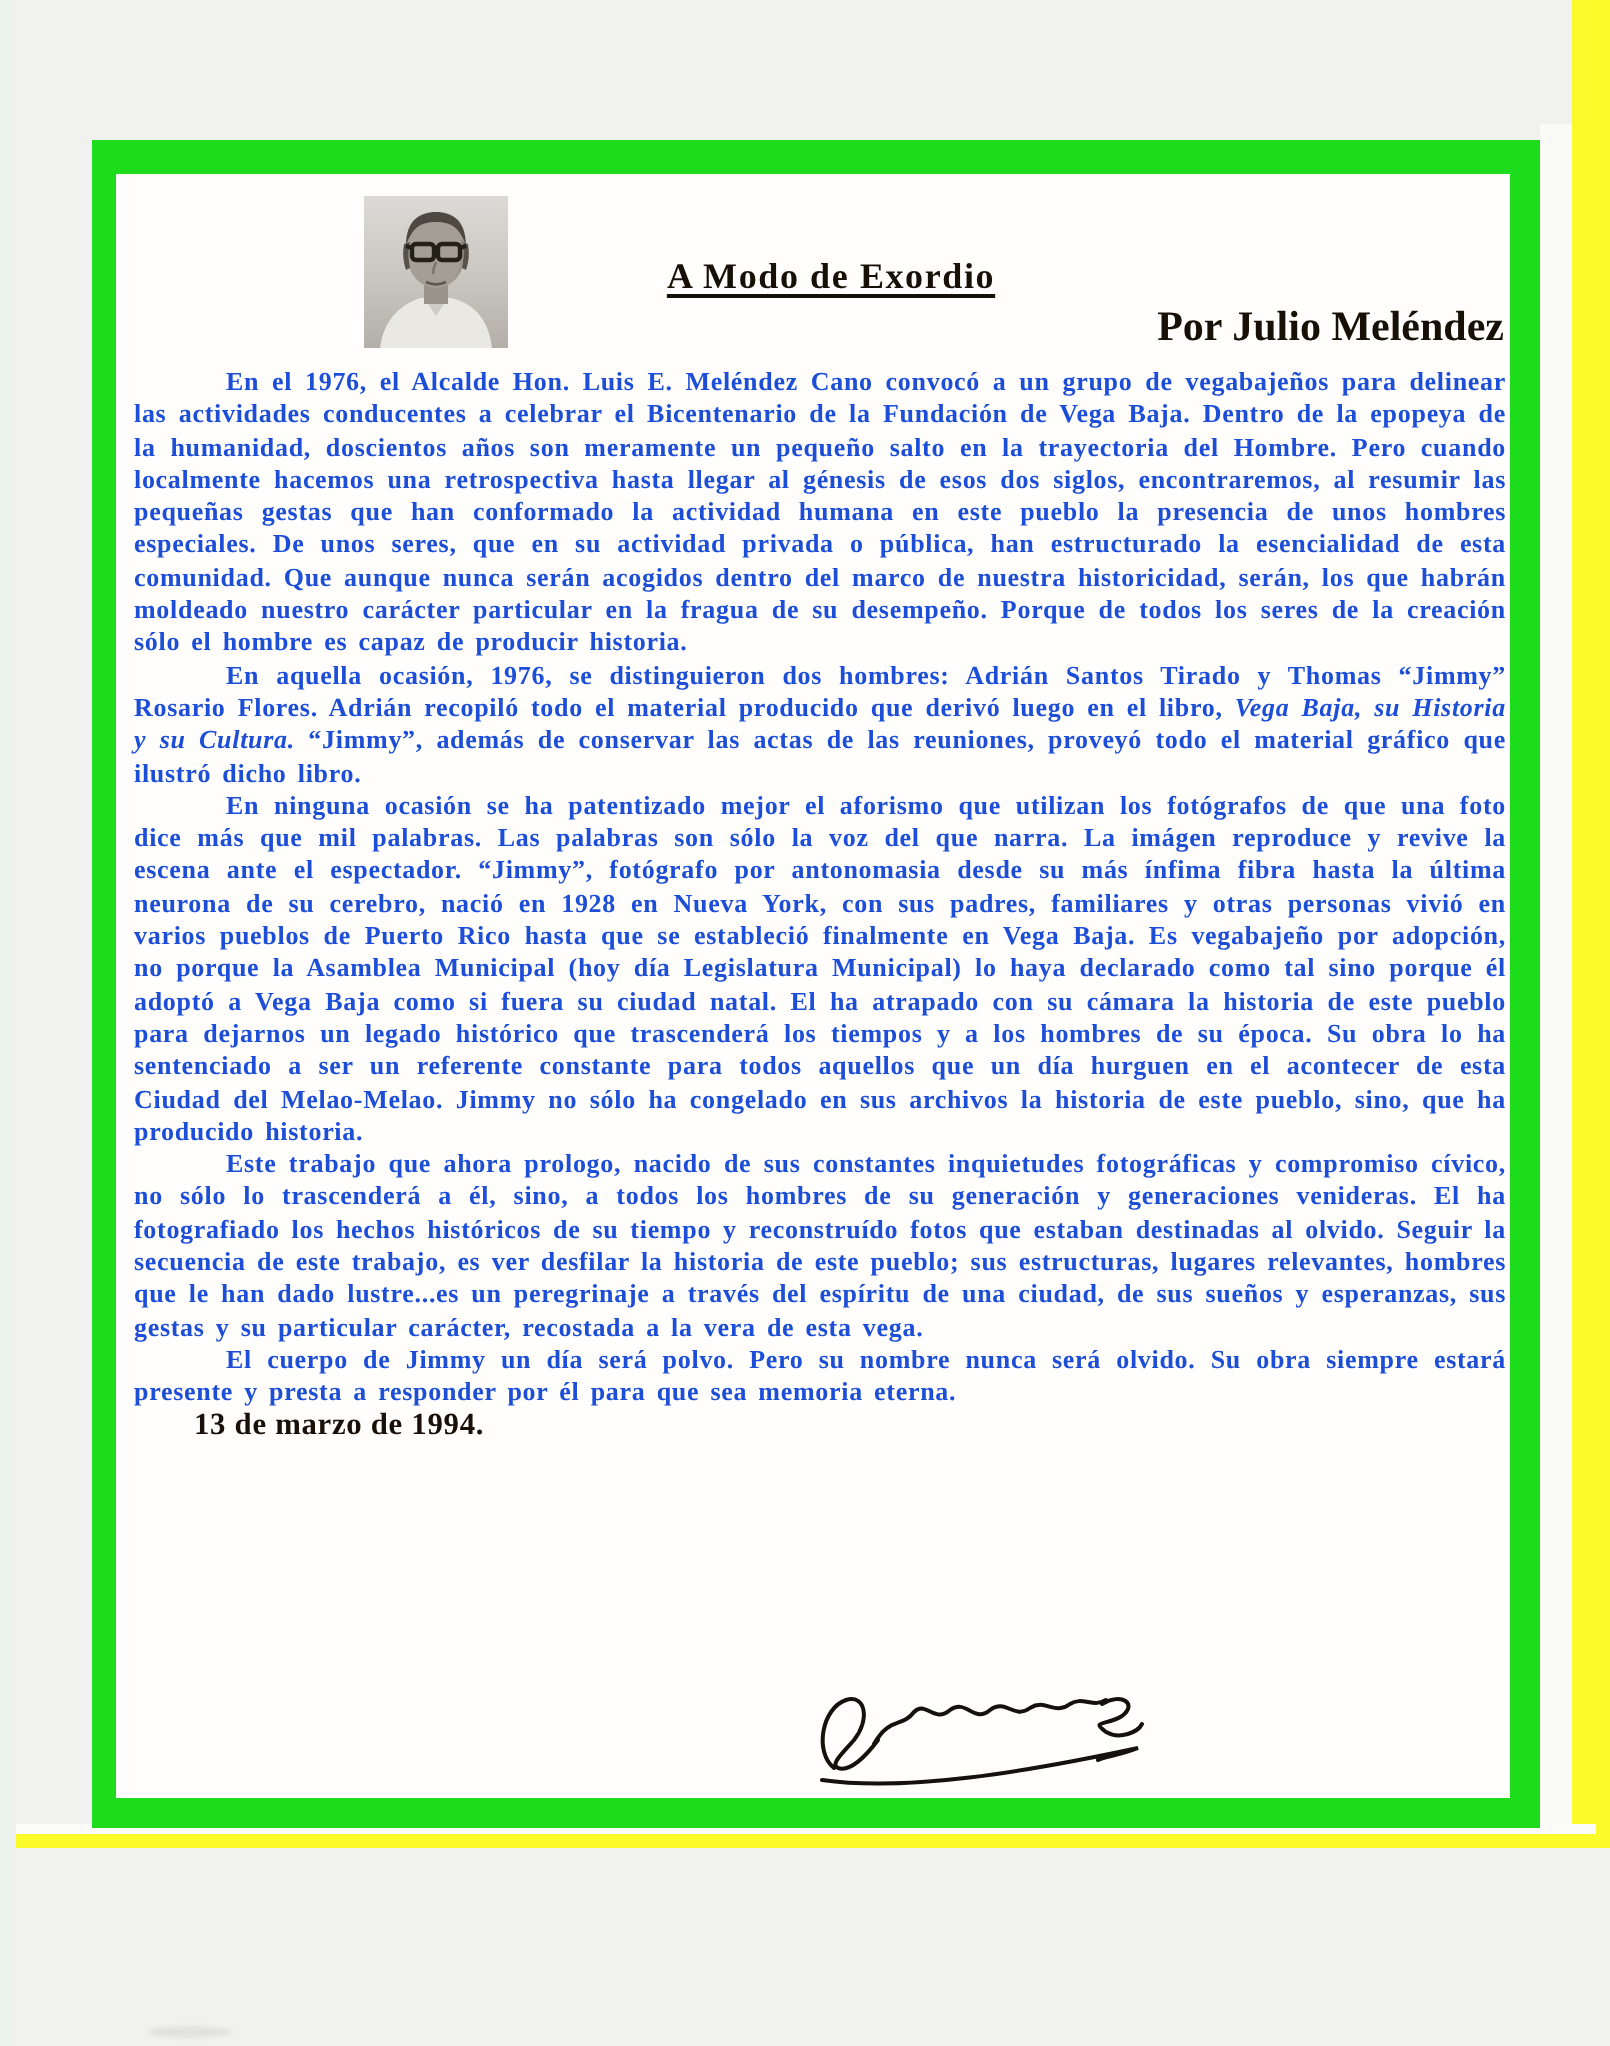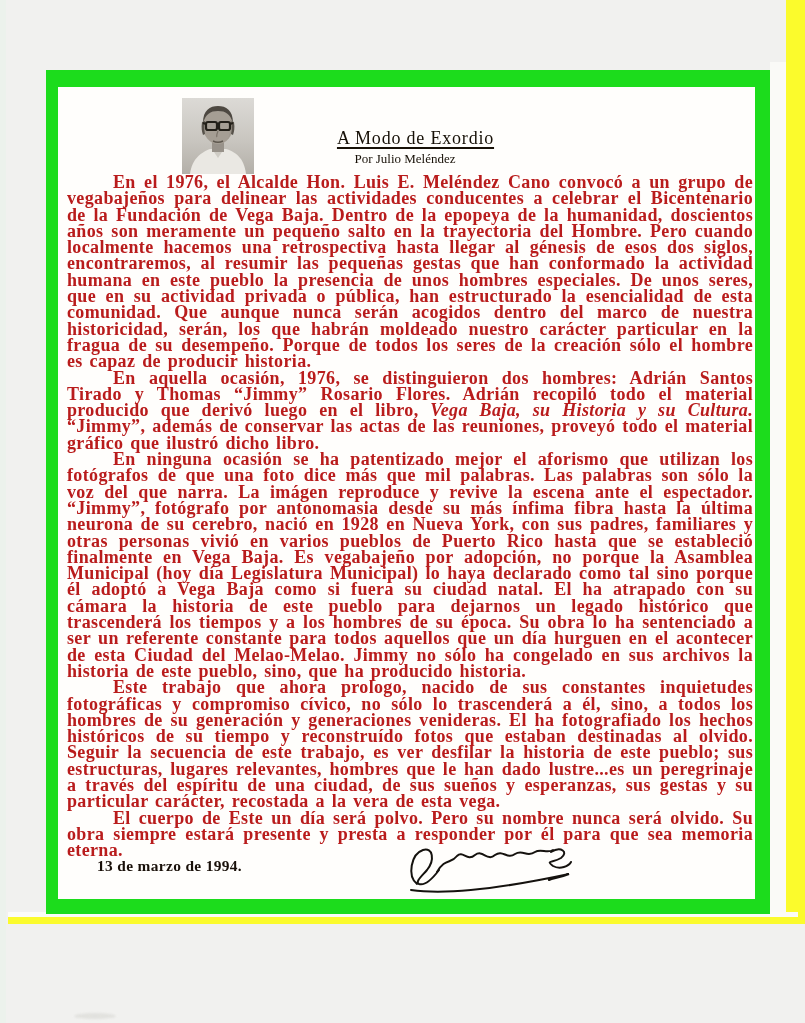--- a/index.html
+++ b/index.html
@@ -37,37 +37,37 @@
     position:absolute; left:12px; top:17px; right:15px; bottom:15px;
     background:#fffefc; overflow:hidden;
   }
   .photo {
     position:absolute; left:124px; top:11px; width:72px; height:76px;
     line-height:0;
   }
   .doc-title {
     margin:41px 0 2px 0; padding-left:18px;
     text-align:center;
-    font-size:18px; font-weight:normal; letter-spacing:.8px;
+    font-size:18px; font-weight:bold; letter-spacing:.8px;
     color:#171007;
     text-decoration:underline;
     text-decoration-thickness:2px;
     text-underline-offset:3px;
   }
   .byline {
-    text-align:center; padding-right:3px; margin:0 0 7px 0;
-    font-size:13px; font-weight:normal; color:#171007;
+    text-align:right; padding-right:3px; margin:0 0 7px 0;
+    font-size:21px; font-weight:bold; color:#171007;
   }
   .content {
     position:absolute; left:9px; right:2px; top:0;
   }
   .body-par {
     margin:0;
-    font-size:18px; line-height:16.3px; font-weight:bold;
-    color:#b91c1c;
+    font-size:13px; line-height:16.3px; font-weight:bold;
+    color:#1d4ed8;
     text-align:justify;
     letter-spacing:.35px; word-spacing:2px;
     text-indent:46px;
   }
   .body-par em { }
   .date-line {
     margin:0; text-indent:30px;
     font-size:15.4px; line-height:16.3px; font-weight:bold;
     color:#191009; letter-spacing:.35px;
   }
@@ -127,21 +127,21 @@
 
     <div class="content" style="position:static;">
       <p class="body-par" style="margin-left:9px;margin-right:2px;">En el 1976, el Alcalde Hon. Luis E. Meléndez Cano convocó a un grupo de vegabajeños para delinear las actividades conducentes a celebrar el Bicentenario de la Fundación de Vega Baja. Dentro de la epopeya de la humanidad, doscientos años son meramente un pequeño salto en la trayectoria del Hombre. Pero cuando localmente hacemos una retrospectiva hasta llegar al génesis de esos dos siglos, encontraremos, al resumir las pequeñas gestas que han conformado la actividad humana en este pueblo la presencia de unos hombres especiales. De unos seres, que en su actividad privada o pública, han estructurado la esencialidad de esta comunidad. Que aunque nunca serán acogidos dentro del marco de nuestra historicidad, serán, los que habrán moldeado nuestro carácter particular en la fragua de su desempeño. Porque de todos los seres de la creación sólo el hombre es capaz de producir historia.</p>
 
       <p class="body-par" style="margin-left:9px;margin-right:2px;"><span>En aquella ocasión, 1976, se distinguieron dos hombres: Adrián Santos Tirado y Thomas “Jimmy” Rosario Flores. Adrián recopiló todo el material producido que derivó luego en el libro, </span><em>Vega Baja, su Historia y su Cultura.</em><span> “Jimmy”, además de conservar las actas de las reuniones, proveyó todo el material gráfico que ilustró dicho libro.</span></p>
 
       <p class="body-par" style="margin-left:9px;margin-right:2px;">En ninguna ocasión se ha patentizado mejor el aforismo que utilizan los fotógrafos de que una foto dice más que mil palabras. Las palabras son sólo la voz del que narra. La imágen reproduce y revive la escena ante el espectador. “Jimmy”, fotógrafo por antonomasia desde su más ínfima fibra hasta la última neurona de su cerebro, nació en 1928 en Nueva York, con sus padres, familiares y otras personas vivió en varios pueblos de Puerto Rico hasta que se estableció finalmente en Vega Baja. Es vegabajeño por adopción, no porque la Asamblea Municipal (hoy día Legislatura Municipal) lo haya declarado como tal sino porque él adoptó a Vega Baja como si fuera su ciudad natal. El ha atrapado con su cámara la historia de este pueblo para dejarnos un legado histórico que trascenderá los tiempos y a los hombres de su época. Su obra lo ha sentenciado a ser un referente constante para todos aquellos que un día hurguen en el acontecer de esta Ciudad del Melao-Melao. Jimmy no sólo ha congelado en sus archivos la historia de este pueblo, sino, que ha producido historia.</p>
 
       <p class="body-par" style="margin-left:9px;margin-right:2px;">Este trabajo que ahora prologo, nacido de sus constantes inquietudes fotográficas y compromiso cívico, no sólo lo trascenderá a él, sino, a todos los hombres de su generación y generaciones venideras. El ha fotografiado los hechos históricos de su tiempo y reconstruído fotos que estaban destinadas al olvido. Seguir la secuencia de este trabajo, es ver desfilar la historia de este pueblo; sus estructuras, lugares relevantes, hombres que le han dado lustre...es un peregrinaje a través del espíritu de una ciudad, de sus sueños y esperanzas, sus gestas y su particular carácter, recostada a la vera de esta vega.</p>
 
-      <p class="body-par" style="margin-left:9px;margin-right:2px;">El cuerpo de Este un día será polvo. Pero su nombre nunca será olvido. Su obra siempre estará presente y presta a responder por él para que sea memoria eterna.</p>
+      <p class="body-par" style="margin-left:9px;margin-right:2px;">El cuerpo de Jimmy un día será polvo. Pero su nombre nunca será olvido. Su obra siempre estará presente y presta a responder por él para que sea memoria eterna.</p>
 
       <p class="date-line" style="margin-left:9px;">13 de marzo de 1994.</p>
     </div>
 
     <div class="signature" title="handwritten signature of Julio Meléndez">
       <svg viewBox="0 0 170 55" width="170" height="55">
         <g fill="none" stroke="#15120e" stroke-width="2" stroke-linecap="round">
           <path d="M14,44 C4,36 8,14 20,10 C30,7 32,20 24,30 C18,37 12,42 16,44 C22,46 30,38 36,30"></path>
           <path d="M34,32 C42,18 48,24 54,16 C60,10 64,22 72,15 C80,9 84,22 92,15 C100,9 104,20 112,14 C120,9 124,18 132,12 C138,8 144,14 150,10"></path>
           <path d="M148,12 C158,6 166,12 158,18 C150,23 142,20 150,26 C157,30 166,26 168,22"></path>

